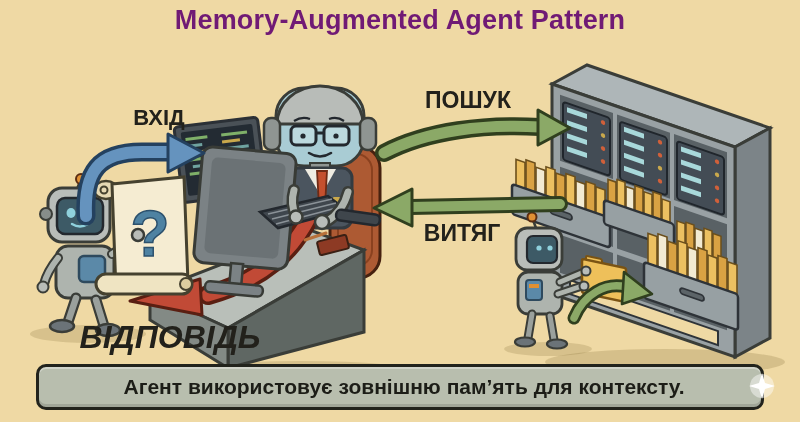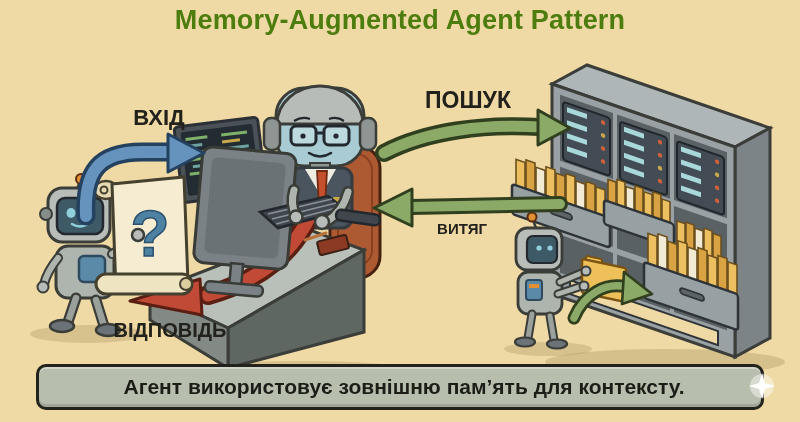--- a/index.html
+++ b/index.html
@@ -1,26 +1,26 @@
 <!DOCTYPE html>
 <html><head>
 <meta charset="utf-8">
 <style>
   html,body{margin:0;padding:0;}
   body{width:800px;height:422px;font-family:"Liberation Sans",sans-serif;}
   .stage{position:relative;width:800px;height:422px;background:#efd9a4;overflow:hidden;}
   .scene{position:absolute;left:0;top:0;}
   .title{position:absolute;left:0;top:5px;width:100%;text-align:center;
-         font-size:27px;font-weight:bold;color:#4d7c0f;letter-spacing:.2px;}
+         font-size:27px;font-weight:bold;color:#701a75;letter-spacing:.2px;}
   .lbl{position:absolute;transform:translateX(-50%);font-weight:bold;
        color:#22211b;white-space:nowrap;}
   .lbl-input{left:131px;top:105px;font-size:22px;margin-left:28px;}
   .lbl-search{left:468px;top:87px;font-size:23px;text-align:center;}
-  .lbl-retrieval{left:462px;top:220px;font-size:15px;}
-  .lbl-response{left:170px;top:319px;font-size:20px;}
+  .lbl-retrieval{left:462px;top:220px;font-size:23px;}
+  .lbl-response{left:170px;top:319px;font-size:32px;font-style:italic;}
   .lbl-memupd{left:613px;top:320px;font-size:15px;line-height:16px;text-align:center;}
   .caption-bar{position:absolute;left:36px;top:364px;width:722px;height:40px;
        background:#b8beae;border:3px solid #22231c;border-radius:10px;
        display:flex;align-items:center;justify-content:center;
        box-shadow:inset 0 2px 0 rgba(255,255,255,.35), inset 0 -3px 0 rgba(0,0,0,.12);}
   .caption-text{font-size:21px;font-weight:bold;color:#1c1d17;margin-left:8px;}
   .sparkle{position:absolute;left:748px;top:372px;width:28px;height:28px;}
 </style>
 </head>
 <body>

